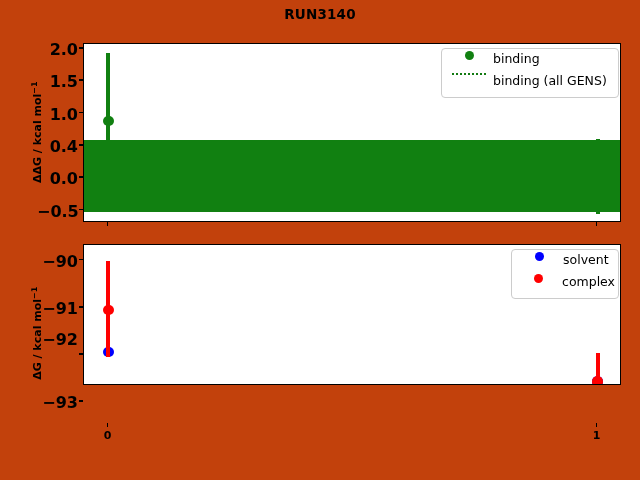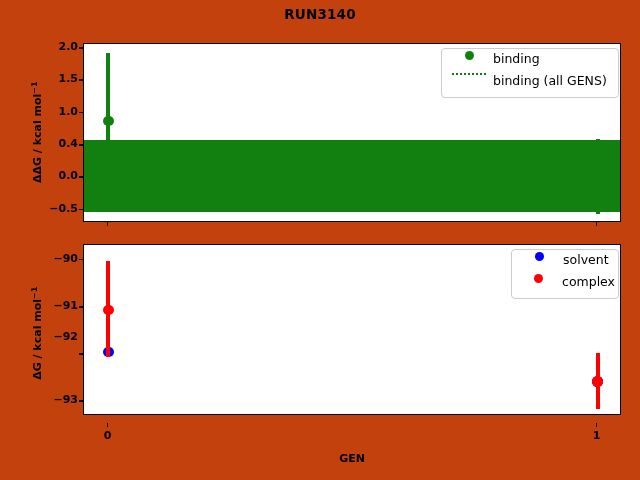--- a/index.html
+++ b/index.html
@@ -11,21 +11,21 @@
          font-size:13.5px;font-weight:bold;color:#000;letter-spacing:.2px;}
 
   .axes{position:absolute;box-sizing:border-box;border:1.3px solid #000;
         background:#fff;overflow:hidden;}
 
   .ylab{position:absolute;font-size:11px;font-weight:bold;color:#000;
         transform-origin:50% 50%;white-space:nowrap;}
   .xlab{position:absolute;font-size:11px;font-weight:bold;color:#000;
         white-space:nowrap;}
 
-  .ytick-txt{position:absolute;font-size:11px;font-weight:bold;color:#000;
+  .ytick-txt{position:absolute;font-size:16px;font-weight:bold;color:#000;
              text-align:right;white-space:nowrap;}
   .xtick-txt{position:absolute;font-size:11px;font-weight:bold;color:#000;
              text-align:center;white-space:nowrap;}
   .tickmark{position:absolute;background:#000;}
 
   .ebar{position:absolute;}
   .marker{position:absolute;border-radius:50%;}
 
   .band{position:absolute;}
 
@@ -87,21 +87,21 @@
       <div class="ytick-txt" style="left: 37px; top: 39.9758px; width: 41px;">2.0</div>
       <div class="tickmark" style="left: 106.655px; top: 222px; width: 1.6px; height: 4px;"></div>
       <div class="tickmark" style="left: 595.745px; top: 222px; width: 1.6px; height: 4px;"></div>
     </div>
 
   <div class="ylab" style="left:-38px;top:125px;width:150px;text-align:center;
               transform:rotate(-90deg);">
     <span>ΔΔG / kcal mol</span><span class="sup">−1</span>
   </div>
 
-  <div class="axes" id="ax-bot" style="left: 83px; top: 244px; width: 538px; height: 171px; overflow: hidden; padding-left: 28px;">
+  <div class="axes" id="ax-bot" style="left: 83px; top: 244px; width: 538px; height: 141px; overflow: hidden; padding-left: 28px;">
 
     <div id="bot-series" style="position:absolute;inset:0;">
         <div class="ebar" style="left: 22.4545px; top: 102.016px; width: 4px; height: 10.3905px; background: rgb(0, 0, 255);"></div>
         <div class="marker" style="left: 19.2545px; top: 101.539px; width: 10.4px; height: 10.4px; background: rgb(0, 0, 255);"></div>
         <div class="ebar" style="left: 511.545px; top: 132.243px; width: 4px; height: 8.97361px; background: rgb(0, 0, 255);"></div>
         <div class="marker" style="left: 508.345px; top: 131.293px; width: 10.4px; height: 10.4px; background: rgb(0, 0, 255);"></div>
         <div class="ebar" style="left: 22.4545px; top: 15.5858px; width: 4px; height: 96.8206px; background: rgb(255, 0, 0);"></div>
         <div class="marker" style="left: 19.2545px; top: 59.9768px; width: 10.4px; height: 10.4px; background: rgb(255, 0, 0);"></div>
         <div class="ebar" style="left: 511.545px; top: 108.156px; width: 4px; height: 56.2032px; background: rgb(255, 0, 0);"></div>
         <div class="marker" style="left: 508.345px; top: 131.293px; width: 10.4px; height: 10.4px; background: rgb(255, 0, 0);"></div>
@@ -136,15 +136,14 @@
       <div class="xtick-txt" style="left: 87.4545px; top: 429px; width: 40px;">0</div>
       <div class="tickmark" style="left: 595.745px; top: 423px; width: 1.6px; height: 4px;"></div>
       <div class="xtick-txt" style="left: 576.545px; top: 429px; width: 40px;">1</div>
     </div>
 
   <div class="ylab" style="left:-38px;top:326px;width:150px;text-align:center;
               transform:rotate(-90deg);">
     <span>ΔG / kcal mol</span><span class="sup">−1</span>
   </div>
 
-  <div class="xlab" style="left:83px;top:452px;width:538px;text-align:center;">GEN</div>
 
 </div>
 
 </body></html>

